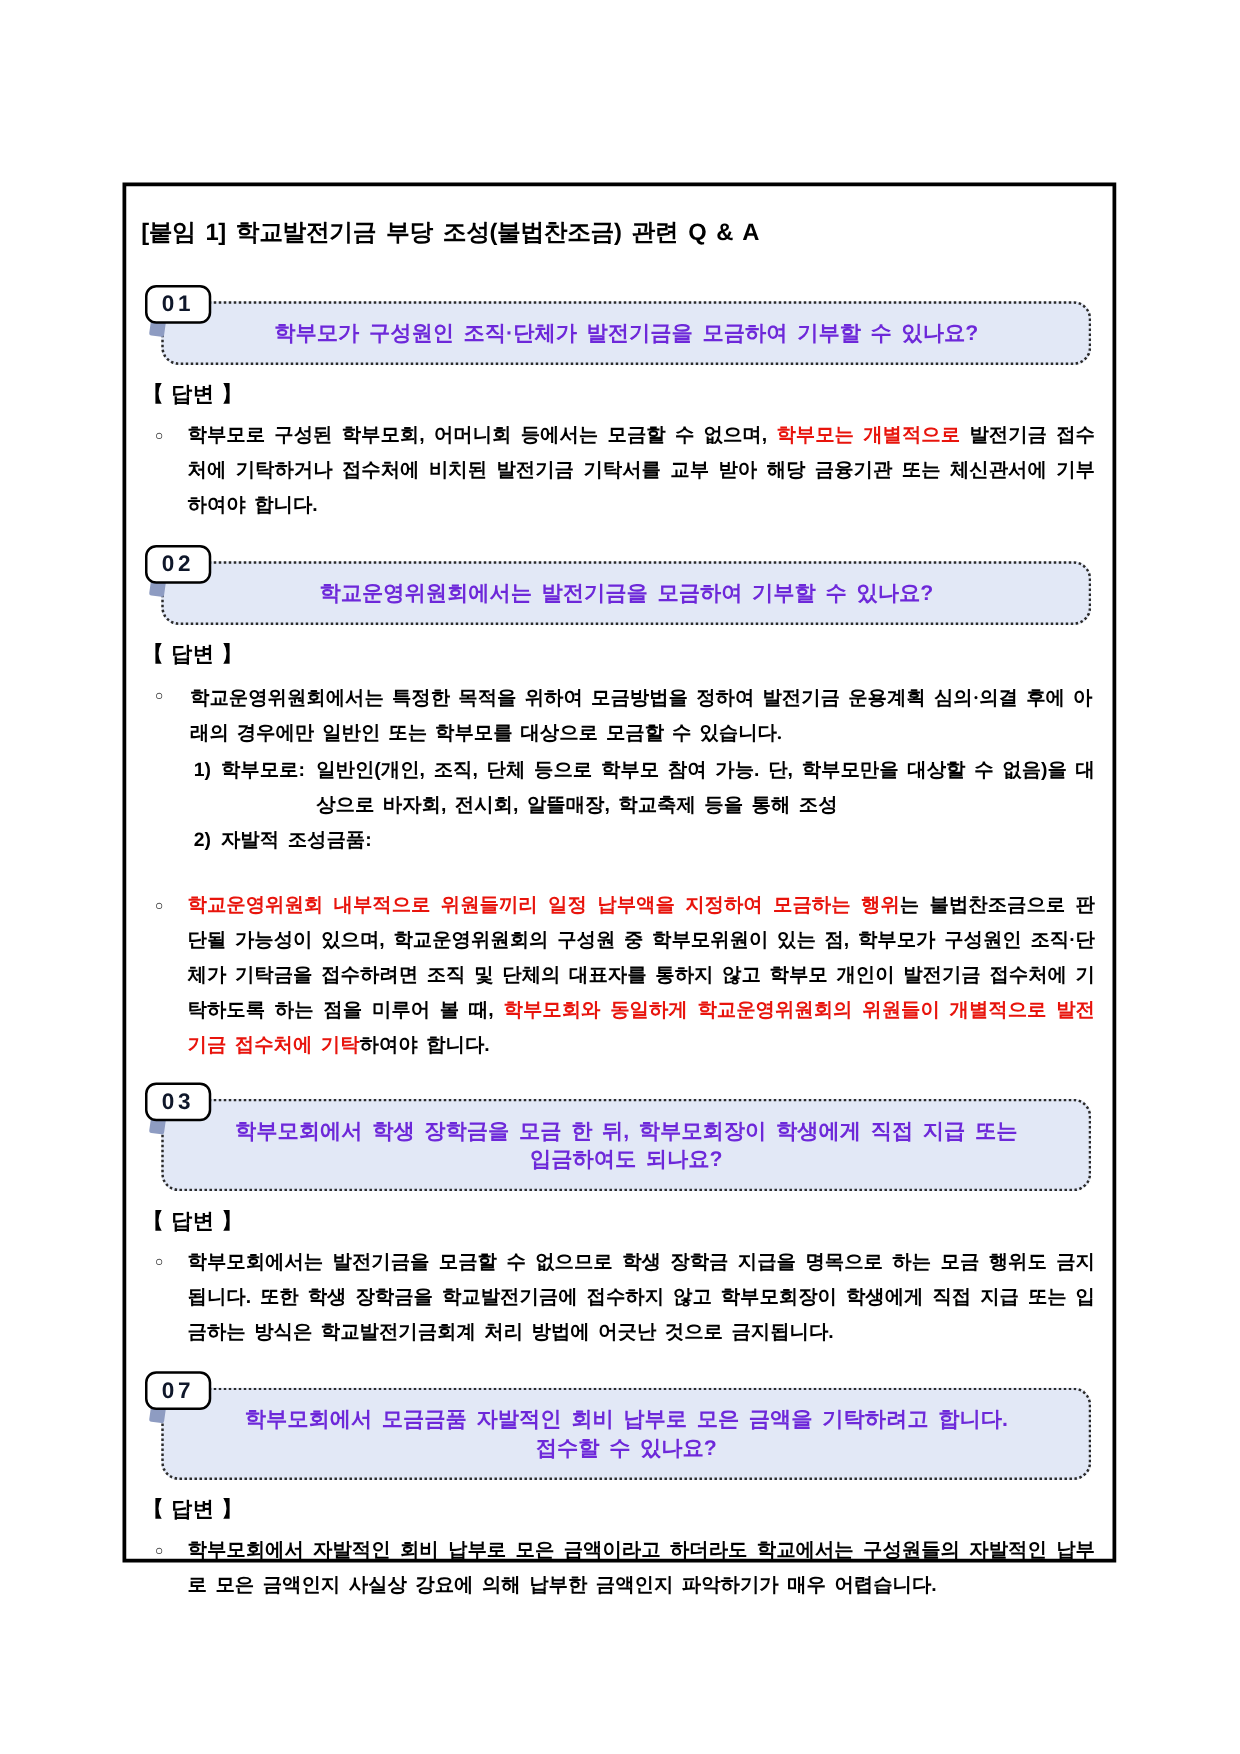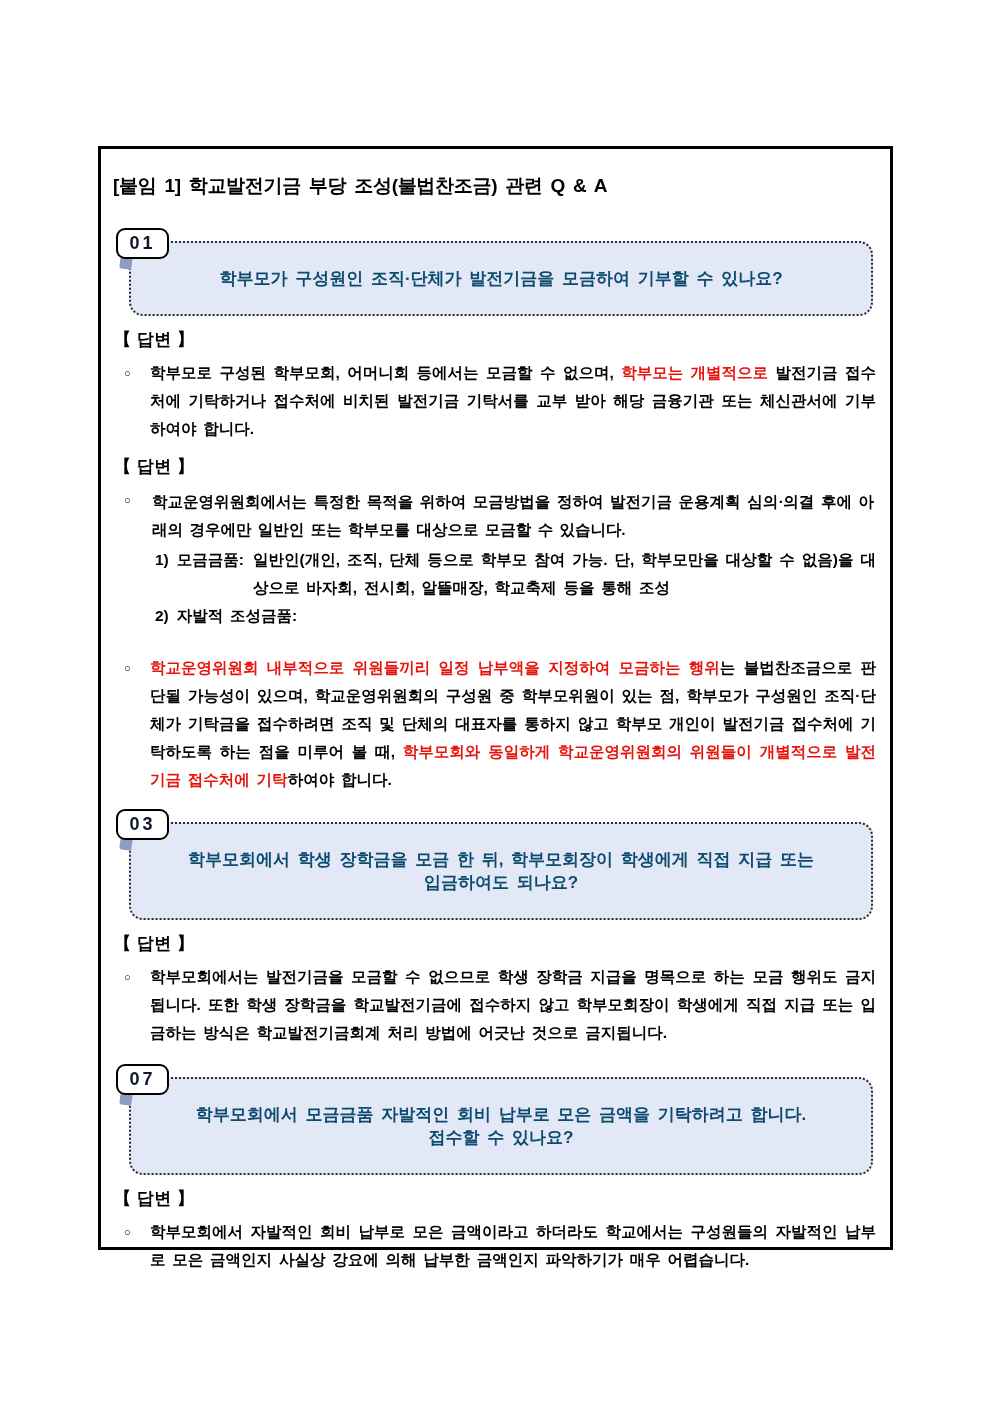--- a/index.html
+++ b/index.html
@@ -40,26 +40,26 @@
   .qbox-wrap.mt-q1 { margin-top: 42px; }
   .qbox-wrap.mt-q2 { margin-top: 30px; }
   .qbox-wrap.mt-q3 { margin-top: 28px; }
   .qbox-wrap.mt-q4 { margin-top: 30px; }
   .qbox {
     margin-left: 16px;
     margin-right: 5px;
     background: var(--box-fill, #e2e8f6);
     border: 2px dotted #2a2a2a;
     border-radius: 14px;
-    padding: 24px 24px;
+    padding: 12px 24px;
     text-align: center;
     font-weight: 700;
     font-size: 17px;
     line-height: 23px;
-    color: #0c4a6e;
+    color: #6d28d9;
     word-spacing: 3px;
     white-space: pre-line;
     position: relative;
     z-index: 1;
   }
   .badge {
     position: absolute;
     left: 3px;
     top: -13px;
     width: 49px;
@@ -141,28 +141,33 @@
             <span class="badge">01</span>
             <div class="qbox"><div class="qtext">학부모가 구성원인 조직·단체가 발전기금을 모금하여 기부할 수 있나요?</div></div>
           </div>
           <div class="answer-head">【 답변 】</div>
           <div class="bullet-row">
             <span class="bullet-marker">○</span>
             <p class="bullet-text" style="margin: 0px;"><span>학부모로 구성된 학부모회, 어머니회 등에서는 모금할 수 없으며, </span><span class="red">학부모는 개별적으로</span><span> 발전기금 접수처에 기탁하거나 접수처에 비치된 발전기금 기탁서를 교부 받아 해당 금융기관 또는 체신관서에 기부하여야 합니다.</span></p>
           </div>
         </section>
         <section class="qa-section">
+          <div class="qbox-wrap mt-q2">
+            <span class="badge-tail" style="background: rgb(142, 156, 194);"></span>
+            <span class="badge">02</span>
+            <div class="qbox"><div class="qtext">학교운영위원회에서는 발전기금을 모금하여 기부할 수 있나요?</div></div>
+          </div>
           <div class="answer-head">【 답변 】</div>
           <div class="bullet-row">
             <span class="bullet-marker">○</span>
             <p class="bullet-text" style="margin: 2px; font-family: Liberation Serif, serif;"><span>학교운영위원회에서는 특정한 목적을 위하여 모금방법을 정하여 발전기금 운용계획 심의·의결 후에 아래의 경우에만 일반인 또는 학부모를 대상으로 모금할 수 있습니다.</span></p>
           </div>
           <div class="sub-row">
             <span class="sub-label">1)</span>
-            <span class="sub-head">모금금품:</span>
+            <span class="sub-head">학부모로:</span>
             <span class="sub-body">일반인(개인, 조직, 단체 등으로 학부모 참여 가능. 단, 학부모만을 대상할 수 없음)을 대상으로 바자회, 전시회, 알뜰매장, 학교축제 등을 통해 조성</span>
           </div>
           <div class="sub-row">
             <span class="sub-label">2)</span>
             <span class="sub-head">자발적 조성금품:</span>
           </div>
           <div class="bullet-row">
             <span class="bullet-marker">○</span>
             <p class="bullet-text" style="margin: 0px;"><span class="red">학교운영위원회 내부적으로 위원들끼리 일정 납부액을 지정하여 모금하는 행위</span><span>는 불법찬조금으로 판단될 가능성이 있으며, 학교운영위원회의 구성원 중 학부모위원이 있는 점, 학부모가 구성원인 조직·단체가 기탁금을 접수하려면 조직 및 단체의 대표자를 통하지 않고 학부모 개인이 발전기금 접수처에 기탁하도록 하는 점을 미루어 볼 때, </span><span class="red">학부모회와 동일하게 학교운영위원회의 위원들이 개별적으로 발전기금 접수처에 기탁</span><span>하여야 합니다.</span></p>
           </div>

